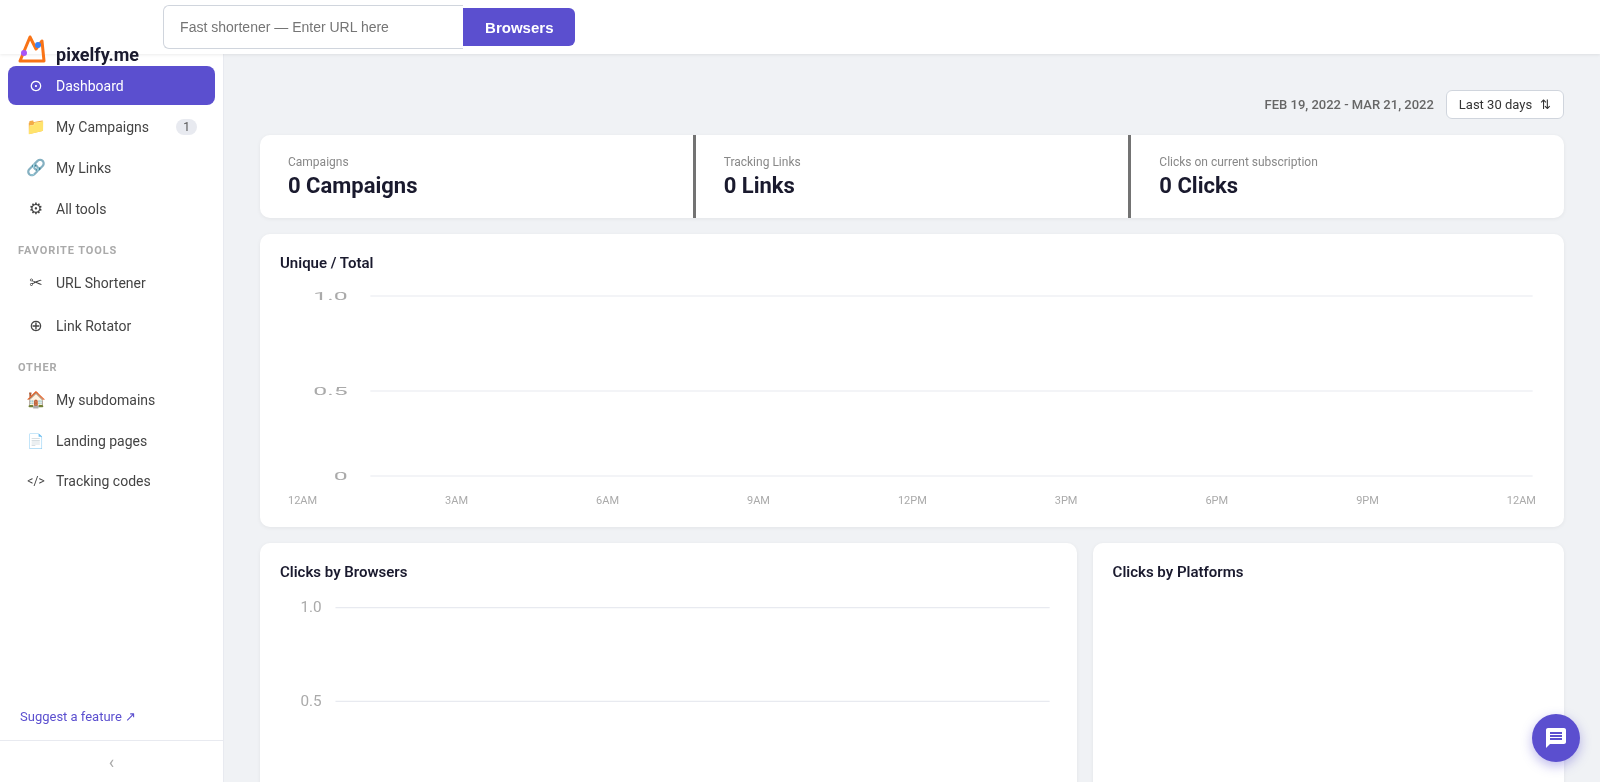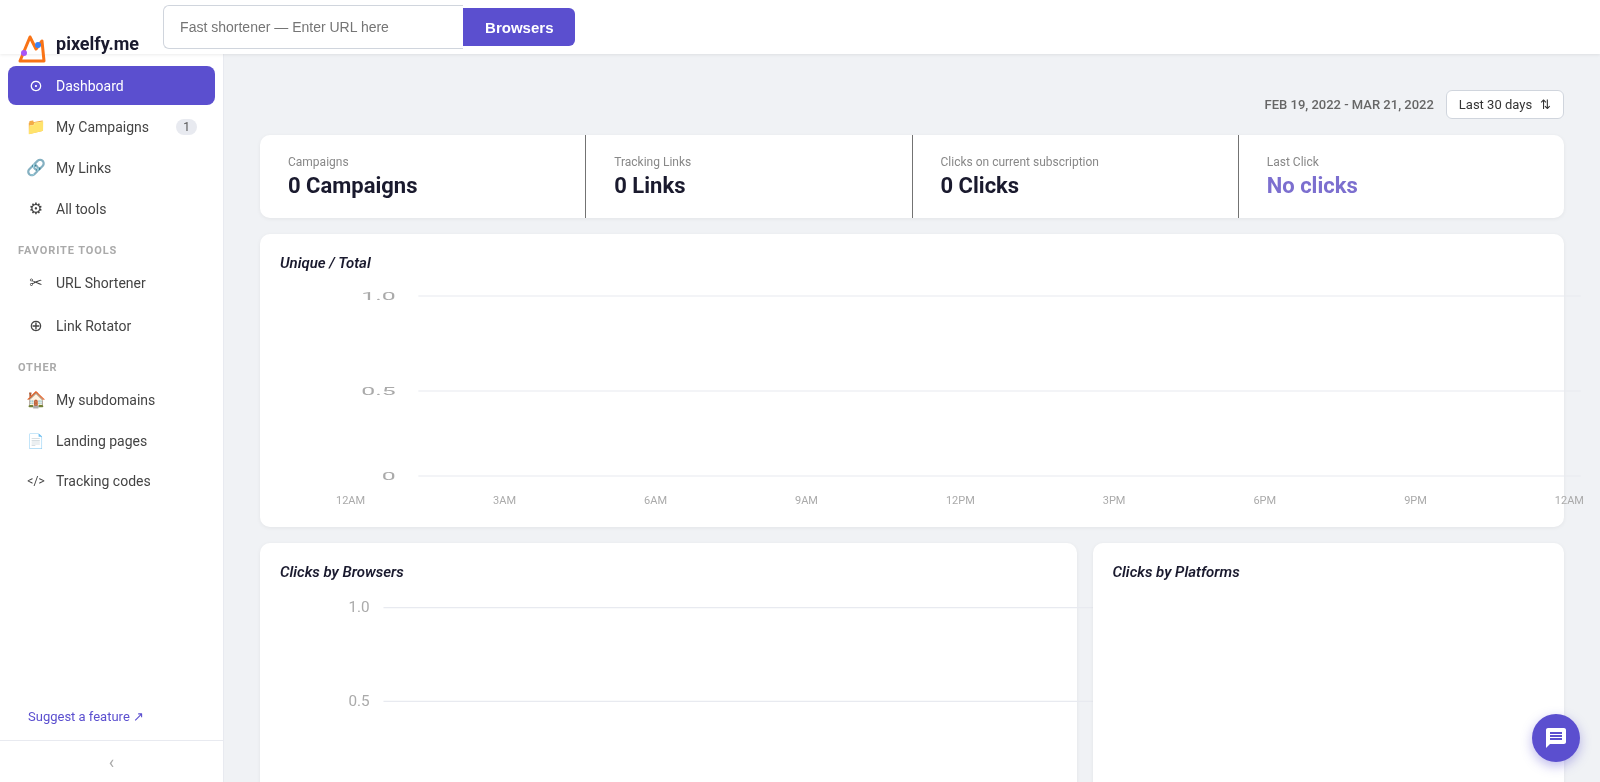--- a/index.html
+++ b/index.html
@@ -4,21 +4,21 @@
   <style>
     * { margin: 0; padding: 0; box-sizing: border-box; }
     body { font-family: -apple-system, BlinkMacSystemFont, 'Segoe UI', Roboto, sans-serif; background: #f0f2f5; display: flex; flex-direction: column; height: 782px; overflow: hidden; }
 
     
     #topbar {
       display: flex; align-items: center; background: #fff; height: 54px;
       padding: 0 16px; box-shadow: 0 1px 3px rgba(0,0,0,0.08); z-index: 10;
       flex-shrink: 0;
     }
-    #logo { display: flex; align-items: flex-start; gap: 8px; margin-right: 24px; margin-top: 44px; }
+    #logo { display: flex; align-items: flex-end; gap: 8px; margin-right: 24px; margin-top: 44px; }
     #logo-icon { width: 32px; height: 32px; }
     #logo-text { font-weight: 700; font-size: 18px; color: #1a1a2e; }
     #url-input-wrap { display: flex; align-items: center; gap: 0; }
     #url-input {
       border: 1px solid #d0d5dd; border-right: none; border-radius: 6px 0 0 6px;
       padding: 8px 16px; font-size: 14px; color: #aaa; width: 300px; height: 44px;
       outline: none; background: #fff;
     }
     #shorten-btn {
       background: #5b4fcf; color: #fff; border: none; border-radius: 0 6px 6px 0;
@@ -43,21 +43,21 @@
     .sidebar-badge {
       margin-left: auto; background: #e8eaf0; color: #555;
       border-radius: 10px; font-size: 12px; padding: 1px 7px;
     }
     .sidebar-section-label {
       font-size: 11px; font-weight: 700; color: #aaa; letter-spacing: 0.08em;
       padding: 14px 18px 4px; text-transform: uppercase;
     }
     .nav-icon { font-size: 16px; width: 20px; text-align: center; }
     #suggest-feature {
-      margin-top: auto; padding: 16px 28px; font-size: 13px; color: #5b4fcf; cursor: pointer;
+      margin-top: auto; padding: 16px 20px; font-size: 13px; color: #5b4fcf; cursor: pointer;
       display: flex; align-items: center; gap: 5px;
     }
     #collapse-btn {
       display: flex; align-items: center; justify-content: center;
       padding: 10px; border-top: 1px solid #e8eaf0; cursor: pointer; color: #aaa;
     }
 
     
     #content { flex: 1; overflow-y: auto; padding: 36px; display: flex; flex-direction: column; gap: 16px; }
 
@@ -71,41 +71,41 @@
       font-size: 13px; color: #333; background: #fff; cursor: pointer;
       display: flex; align-items: center; gap: 8px;
     }
 
     
     #stats-row {
       background: #fff; border-radius: 10px; display: flex;
       box-shadow: 0 1px 4px rgba(0,0,0,0.06);
     }
     .stat-cell {
-      flex: 1; padding: 20px 28px; border-right: 1px solid #737373;
+      flex: 1; padding: 20px 28px; border-right: 3px solid #737373;
     }
     .stat-cell:last-child { border-right: none; }
     .stat-label { font-size: 12px; color: #888; margin-bottom: 4px; }
     .stat-value { font-size: 22px; font-weight: 700; color: #1a1a2e; }
     .stat-value.accent { color: #7c6fcf; }
 
     
     #charts-top { display: flex; gap: 16px; }
     #charts-bottom { display: flex; gap: 16px; }
     .chart-panel {
       background: #fff; border-radius: 10px; box-shadow: 0 1px 4px rgba(0,0,0,0.06);
       padding: 20px;
     }
     .chart-panel.left { flex: 1.8; }
     .chart-panel.right { flex: 1; }
-    .chart-title { font-size: 15px; font-weight: 600; color: #1a1a2e; margin-bottom: 14px; font-style: italic; }
+    .chart-title { font-size: 15px; font-weight: 600; color: #1a1a2e; margin-bottom: 14px; }
     .no-data { font-size: 13px; color: #aaa; text-align: center; padding: 40px 0; }
 
     
-    .chart-area { width: 100%; margin-left: 48px; }
+    .chart-area { width: 100%; }
     .chart-svg { width: 100%; height: 200px; }
     .axis-label { font-size: 11px; fill: #aaa; }
     .grid-line { stroke: #e8eaf0; stroke-width: 1; }
     .chart-labels { display: flex; justify-content: space-between; padding: 0 8px; margin-top: 4px; }
     .chart-label { font-size: 11px; color: #aaa; }
 
     
     #chat-bubble {
       position: fixed; bottom: 20px; right: 20px;
       width: 48px; height: 48px; border-radius: 50%;
@@ -203,24 +203,20 @@
         <div class="stat-label">Campaigns</div>
         <div class="stat-value">0 Campaigns</div>
       </div>
       <div class="stat-cell">
         <div class="stat-label">Tracking Links</div>
         <div class="stat-value">0 Links</div>
       </div>
       <div class="stat-cell">
         <div class="stat-label">Clicks on current subscription</div>
         <div class="stat-value">0 Clicks</div>
-      </div>
-      <div class="stat-cell">
-        <div class="stat-label">Last Click</div>
-        <div class="stat-value accent">No clicks</div>
       </div>
     </div>
 
     <div id="charts-top">
       <div class="chart-panel left">
         <div class="chart-title">Unique / Total</div>
         <div class="chart-area">
           <svg class="chart-svg" viewBox="0 0 560 200" preserveAspectRatio="none">
 
             <line x1="40" y1="10" x2="555" y2="10" class="grid-line"></line>

